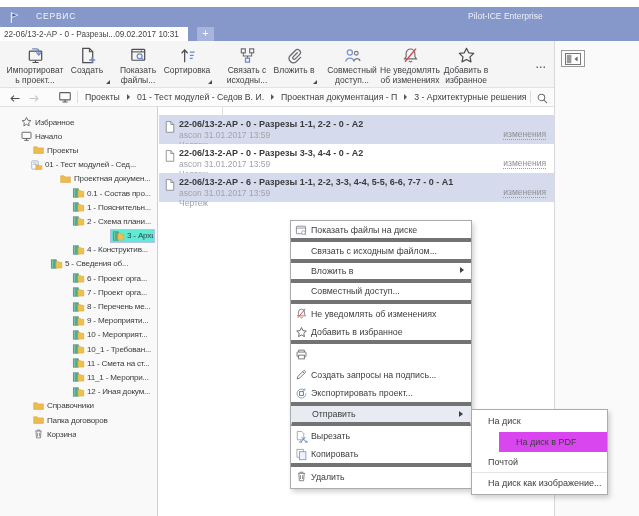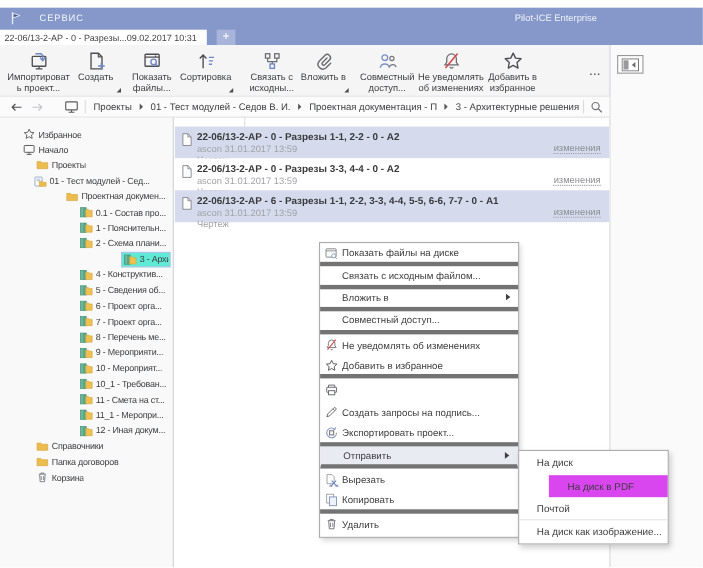--- a/index.html
+++ b/index.html
@@ -460,21 +460,21 @@
         </span>
       </div>
 <div class="tree-row" style="padding-left:70px">
         <span class="hl">
           <svg class="tree-ic" width="13" height="12">
             <use href="#sym-docset"></use>
           </svg>
           <span class="tree-label">4 - Конструктив...</span>
         </span>
       </div>
-<div class="tree-row" style="padding-left:70px">
+<div class="tree-row" style="padding-left:48px">
         <span class="hl">
           <svg class="tree-ic" width="13" height="12">
             <use href="#sym-docset"></use>
           </svg>
           <span class="tree-label">5 - Сведения об...</span>
         </span>
       </div>
 <div class="tree-row" style="padding-left:70px">
         <span class="hl">
           <svg class="tree-ic" width="13" height="12">

